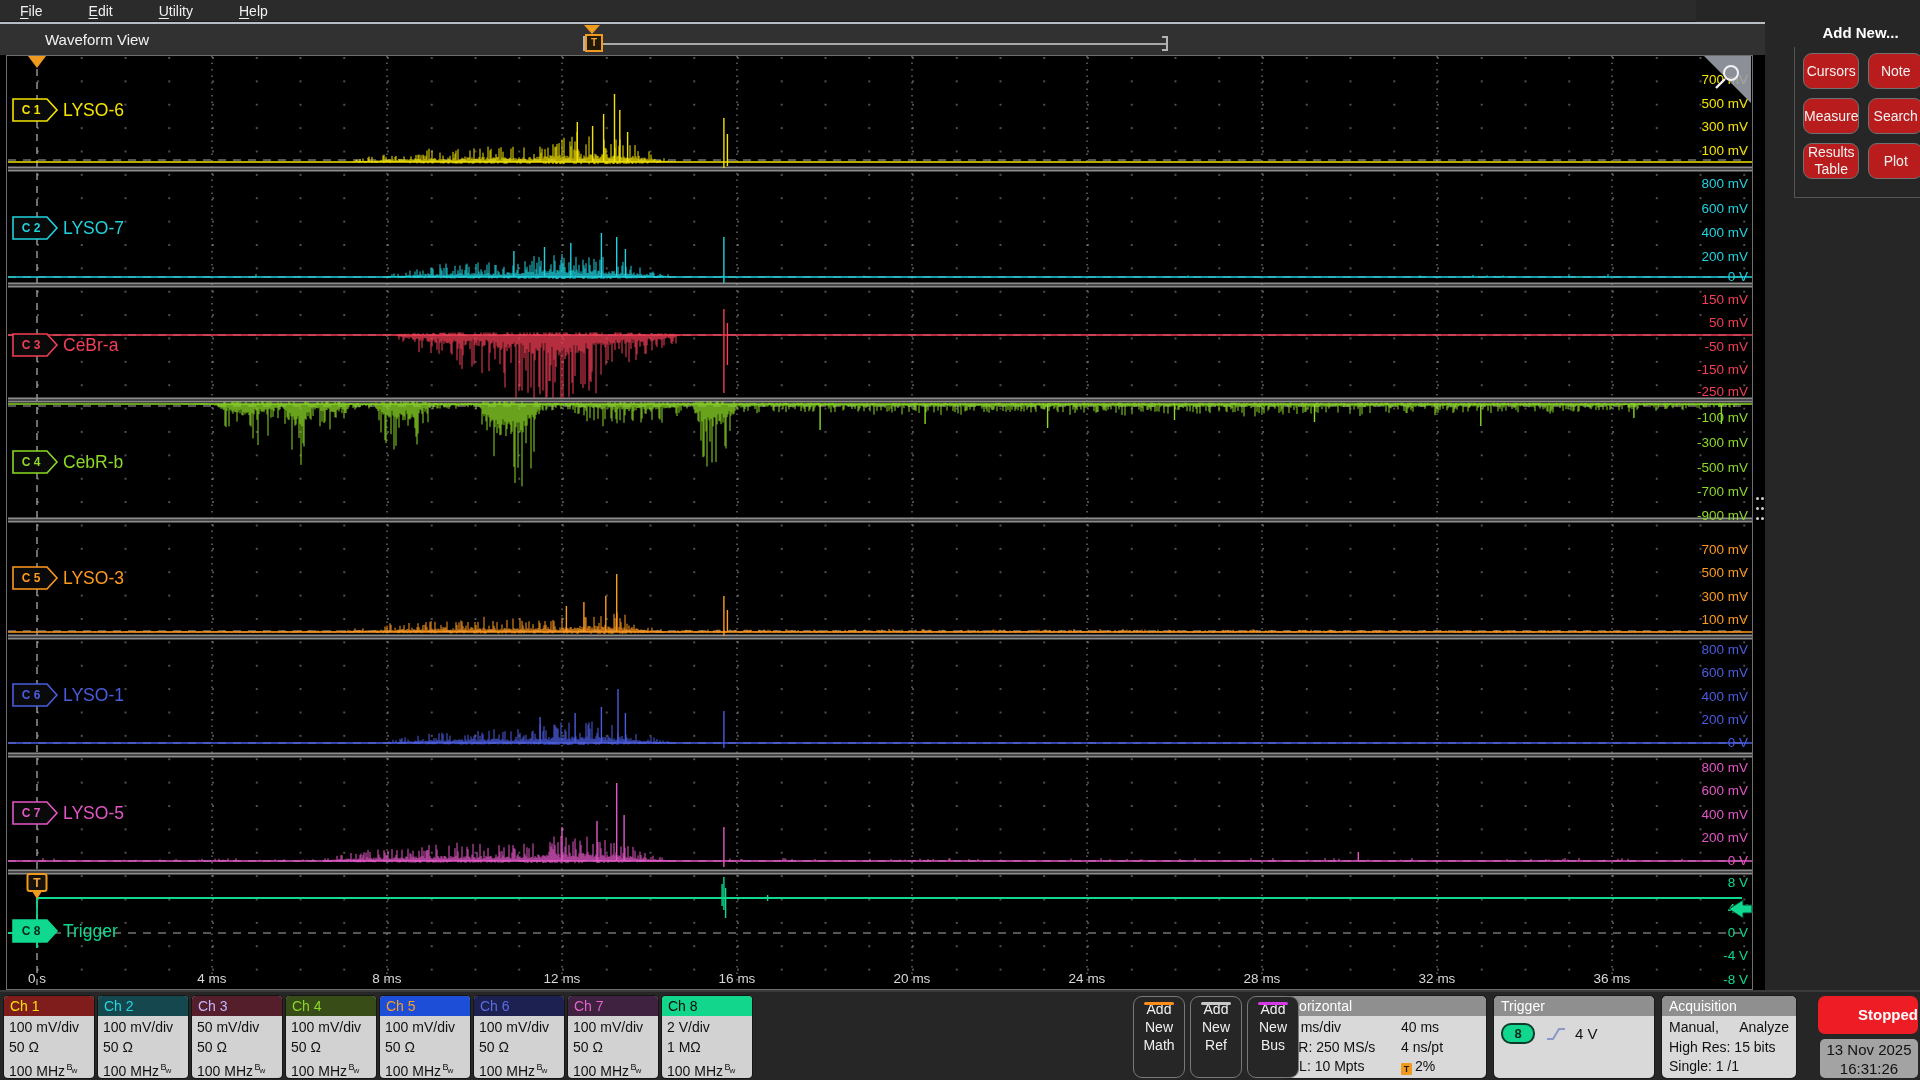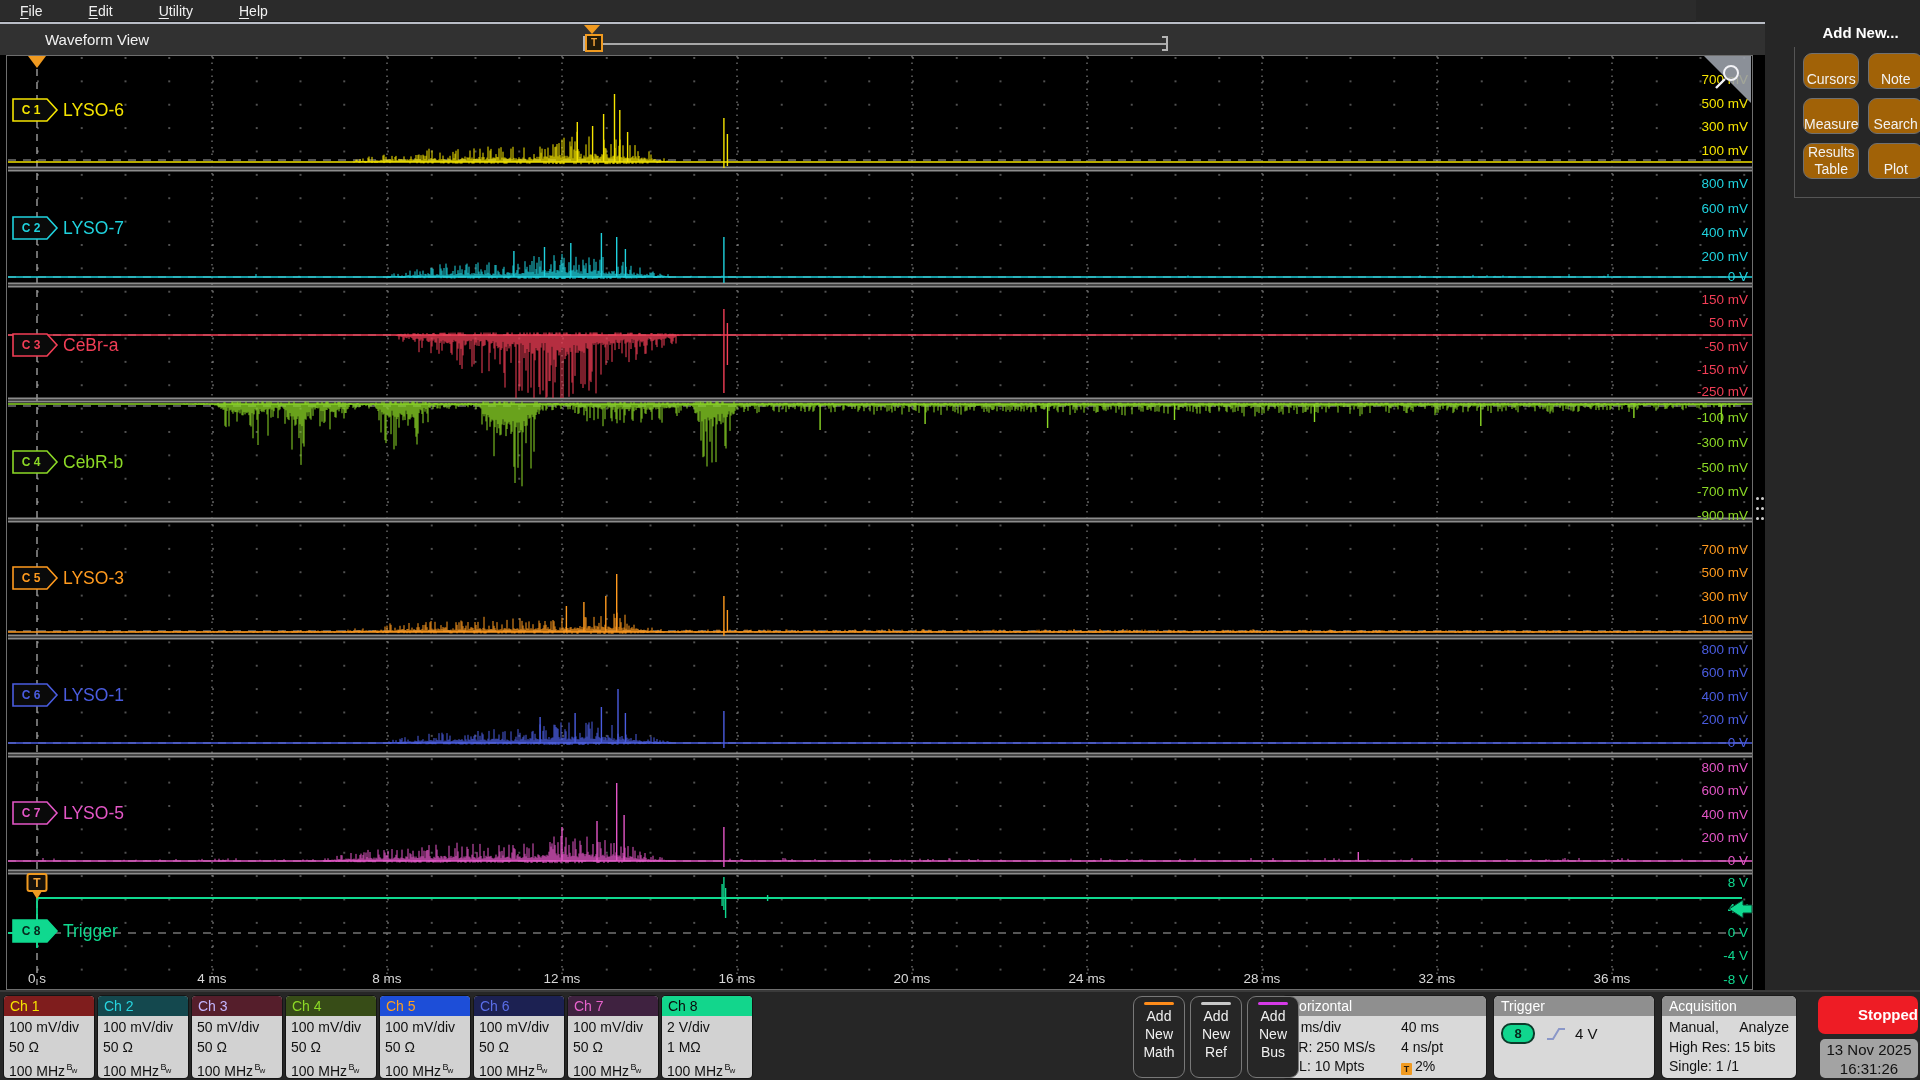--- a/index.html
+++ b/index.html
@@ -17,33 +17,33 @@
   #bracket-l{left:583px;border-right:none;}
   #bracket-r{left:1162px;border-left:none;}
   #tflag-tri{position:absolute;left:584px;top:1px;width:0;height:0;border-left:8px solid transparent;border-right:8px solid transparent;border-top:9px solid #f09a20;}
   #tflag-box{position:absolute;left:585px;top:10px;width:14px;height:14px;background:#221a08;border:2px solid #f09a20;color:#f3a43a;font-size:10px;font-weight:bold;text-align:center;line-height:14px;}
   
   #scope{position:absolute;left:0;top:55px;}
   
   #rightpanel{position:absolute;left:1790px;top:0;width:141px;height:990px;background:#262626;}
   #rp-title{margin:24px 0 6px 0;text-align:center;color:#fff;font-size:15px;font-weight:bold;}
   #rp-group{margin-left:4px;border-left:1px solid #555;border-bottom:1px solid #555;padding:6px 8px 18px 8px;display:grid;grid-template-columns:1fr 1fr;gap:9px 9px;}
-  .rp-btn{background:#a16207;border:1.5px solid #707070;border-radius:9px;color:#f2f2f2;font-size:14px;
-    min-height:34px;display:flex;flex-direction:column;align-items:center;justify-content:flex-end;line-height:17px;cursor:pointer;}
+  .rp-btn{background:#b91c1c;border:1.5px solid #707070;border-radius:9px;color:#f2f2f2;font-size:14px;
+    min-height:34px;display:flex;flex-direction:column;align-items:center;justify-content:center;line-height:17px;cursor:pointer;}
   
   #draghandle{position:absolute;left:1756px;top:497px;width:8px;height:28px;display:grid;grid-template-columns:3px 3px;gap:2px 2px;}
   #draghandle i{width:3px;height:3px;border-radius:50%;background:#cfcfcf;}
   
   #bottombar{position:absolute;left:0;top:990px;width:1920px;height:90px;background:#262626;border-top:2px solid #3a3a3a;box-sizing:border-box;}
   .chbadge{position:absolute;top:4px;width:90px;height:82px;border-radius:4px;overflow:hidden;background:#d2d2d2;box-shadow:0 0 0 1px #151515;cursor:pointer;}
   .chbadge .hd{height:20px;font-size:14px;line-height:20px;padding-left:6px;}
   .chbadge .bd{padding:1px 5px;color:#111;font-size:14px;line-height:20px;white-space:nowrap;}
   .chbadge .bw{font-size:9px;vertical-align:super;letter-spacing:-1px;margin-top:32px;}
   .chbadge .bw b{font-weight:normal;font-size:8px;vertical-align:sub;}
-  .addbtn{position:absolute;top:4px;width:52px;height:82px;background:#262626;border:1.5px solid #787878;border-radius:9px;box-sizing:border-box;color:#f0f0f0;font-size:14px;line-height:18px;text-align:center;padding-top:10px;cursor:pointer;}
+  .addbtn{position:absolute;top:4px;width:52px;height:82px;background:#262626;border:1.5px solid #787878;border-radius:9px;box-sizing:border-box;color:#f0f0f0;font-size:14px;line-height:18px;text-align:center;padding-top:3px;cursor:pointer;}
   .addbtn .accent{position:absolute;left:10px;right:10px;top:5px;height:3px;border-radius:2px;}
   #bb-sep{position:absolute;left:1310px;top:8px;width:2px;height:74px;background:#5a5a5a;}
   .panel{position:absolute;top:4px;background:#d9d9d9;border-radius:5px;overflow:hidden;box-shadow:0 0 0 1px #1a1a1a;cursor:pointer;}
   .panel .phd{height:20px;background:#8f8f8f;color:#fff;font-size:14px;line-height:20px;padding-left:7px;}
   .panel .pbd{padding:2px 7px;color:#111;font-size:14px;line-height:19.5px;}
   .hrow{display:flex;}
   .hrow .c1{width:112px;}
   .t-mini{display:inline-block;width:11px;height:12px;background:#f09a20;color:#26190a;font-size:9px;font-weight:bold;text-align:center;line-height:12px;border-radius:1px;margin-right:3px;vertical-align:-1px;}
   #trig-pill{display:inline-block;width:30px;height:17px;background:#10d68e;border:2px solid #0b3b2a;border-radius:10px;color:#06281c;font-weight:bold;font-size:13px;text-align:center;line-height:17px;margin-right:10px;vertical-align:middle;}
   #trig-edge{vertical-align:middle;margin-right:8px;}

